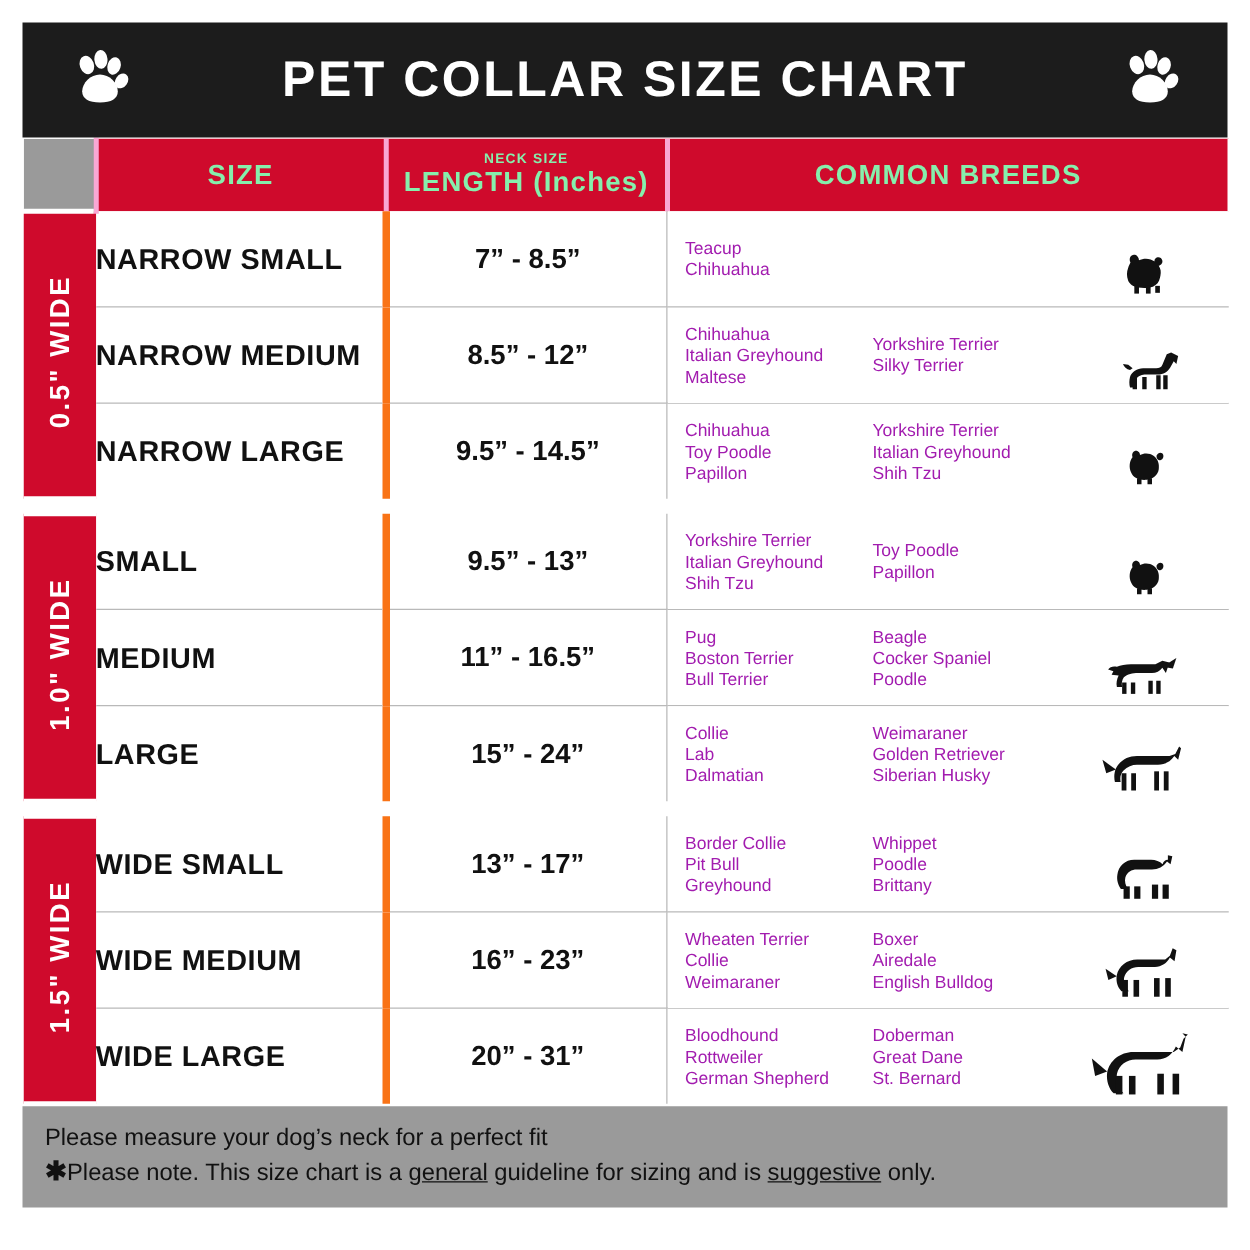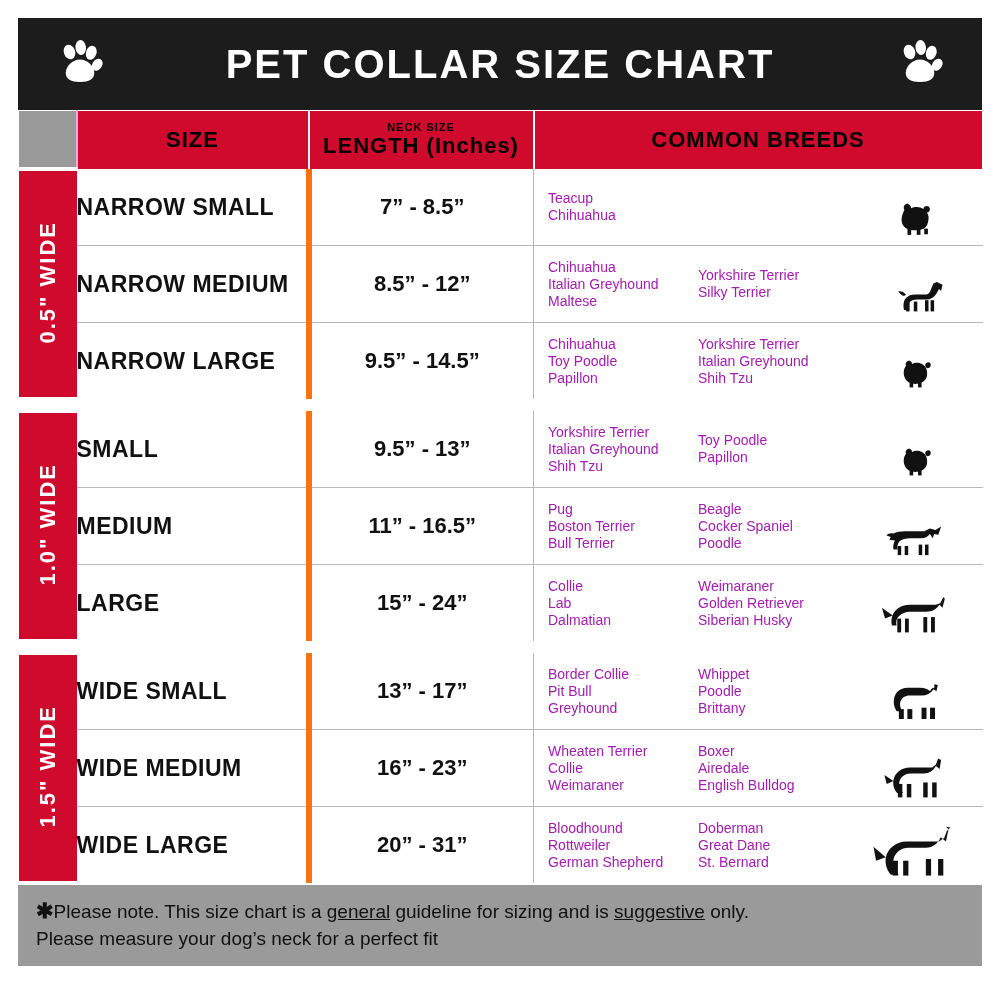--- a/index.html
+++ b/index.html
@@ -65,27 +65,27 @@
   .col-breeds { width: 449px; }
 
   
   .th-corner {
     background: #9a9a9a;
     border: 1px solid #ffffff;
     height: 56px;
   }
   .th-red {
     background: #cf0a2c;
-    color: #000000;
+    color: #86efac;
     font-size: 22px;
     font-weight: bold;
     letter-spacing: 1px;
     text-align: center;
     height: 56px;
-    border-left: 2px solid #f9a8d4;
+    border-left: 4px solid #f9a8d4;
     border-right: 2px solid #ffffff;
   }
   .th-red .neck {
     display: block;
     font-size: 11px;
     font-weight: bold;
     letter-spacing: 1px;
     line-height: 11px;
     margin-bottom: 1px;
   }
@@ -487,19 +487,19 @@
               <path fill="#111111" d="M18 36L4 24l3 16z"></path>
             </svg>
           </div>
         </td>
       </tr>
 
     </tbody>
   </table>
 
   <div class="footer">
+    <div>Please measure your dog’s neck for a perfect fit</div>
     <div>
       <span class="star">✱</span><span>Please note. This size chart is a </span><u>general</u><span> guideline for sizing and is </span><u>suggestive</u><span> only.</span>
     </div>
-    <div>Please measure your dog’s neck for a perfect fit</div>
   </div>
 
 </div>
 
 </body></html>

